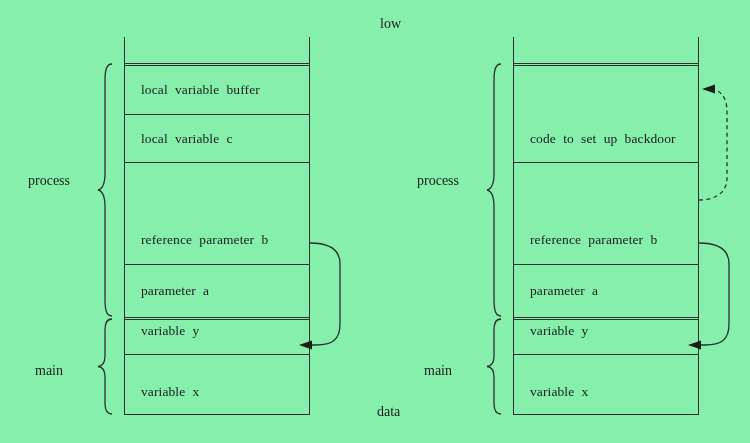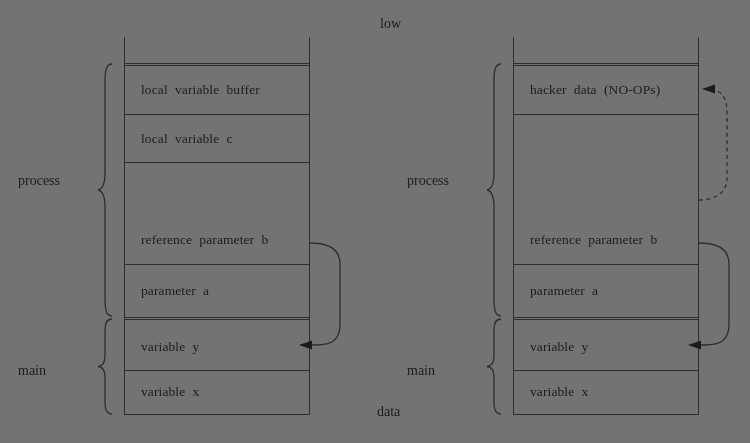--- a/index.html
+++ b/index.html
@@ -1,17 +1,17 @@
 <!DOCTYPE html>
 <html><head>
 <meta charset="utf-8">
 <style>
   html,body{margin:0;padding:0;background:#fff;}
   .canvas{
-    position:relative;width:750px;height:443px;background:#737373;
+    position:relative;width:750px;height:443px;background:#86efac;
     font-family:"Liberation Serif","DejaVu Serif",serif;color:#1c1c1c;overflow:hidden;
   }
   
   .stack{
     position:absolute;top:37px;width:186px;height:378px;
     border-left:1.4px solid #2e2e2e;border-right:1.4px solid #2e2e2e;
     border-bottom:1.4px solid #2e2e2e;box-sizing:border-box;
   }
   .stack-left{left:124px;}
   .stack-right{left:513px;}
@@ -25,27 +25,27 @@
     position:absolute;left:0;right:0;display:flex;align-items:center;
     padding-left:16px;box-sizing:border-box;
     font-size:13.5px;word-spacing:0.28em;letter-spacing:0.1px;white-space:nowrap;
   }
   .cell.sep{border-bottom:1.3px solid #2e2e2e;}
   .c1{top:29px;height:49px;}
   .c2{top:78px;height:48px;}
   .c3{top:126px;height:52px;}
   .c4{top:178px;height:50px;text-align:center;}
   .c5{top:228px;height:52px;}
-  .c6{top:286px;height:48px;}
+  .c6{top:270px;height:48px;}
   .c7{top:331px;height:47px;}
   
   .addr{position:absolute;font-size:14px;}
   .addr-low{left:380px;top:16px;}
   .addr-high{left:377px;top:404px;}
-  .side-label{position:absolute;font-size:14px;width:62px;text-align:left;}
+  .side-label{position:absolute;font-size:14px;width:62px;text-align:center;}
   .proc-left{left:18px;top:173px;}
   .main-left{left:18px;top:363px;}
   .proc-right{left:407px;top:173px;}
   .main-right{left:407px;top:363px;}
   
   svg{position:absolute;overflow:visible;}
   .brace-process{width:18px;height:254px;top:63px;}
   .brace-main{width:18px;height:97px;top:318px;}
   .bp-left,.bm-left{left:97px;}
   .bp-right,.bm-right{left:486px;}
@@ -88,21 +88,21 @@
     <div class="cell sep c2">local variable c</div>
     <div class="cell sep c4">reference parameter b</div>
     <div class="cell c5">parameter a</div>
     <div class="dbl dbl-mid"></div>
     <div class="cell sep c6">variable y</div>
     <div class="cell c7">variable x</div>
   </div>
 
   <div class="stack stack-right">
     <div class="dbl dbl-top"></div>
-    <div class="cell sep c1">hacker data (NO-OPs)</div>
+    <div class="cell sep c2">code to set up backdoor</div>
     <div class="cell sep c4">reference parameter b</div>
     <div class="cell c5">parameter a</div>
     <div class="dbl dbl-mid"></div>
     <div class="cell sep c6">variable y</div>
     <div class="cell c7">variable x</div>
   </div>
 
   <svg class="arrow-solid as-left" viewBox="0 0 50 120">
     <path d="M 14 7 C 30 7 44 11 44 28 L 44 88 C 44 104 36 109 20 109 L 15 109"></path>
     <polygon points="3,109 16,104.5 16,113.5"></polygon>

